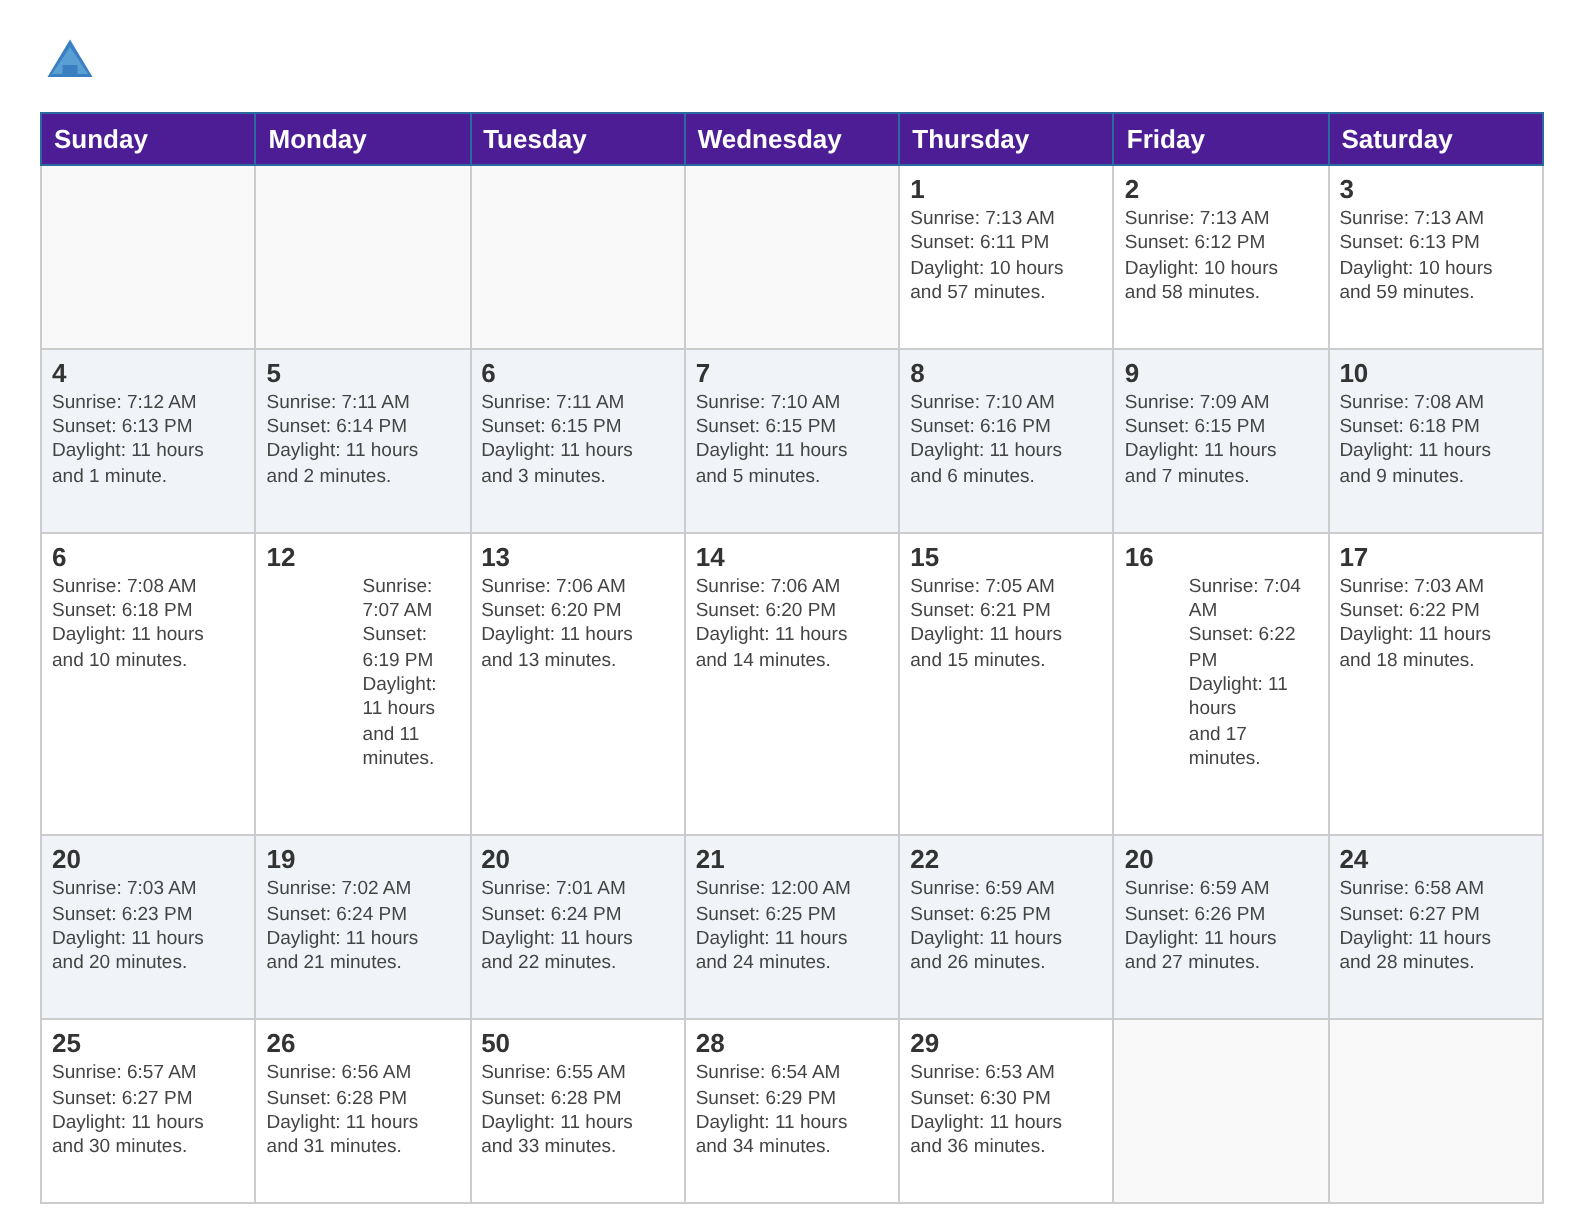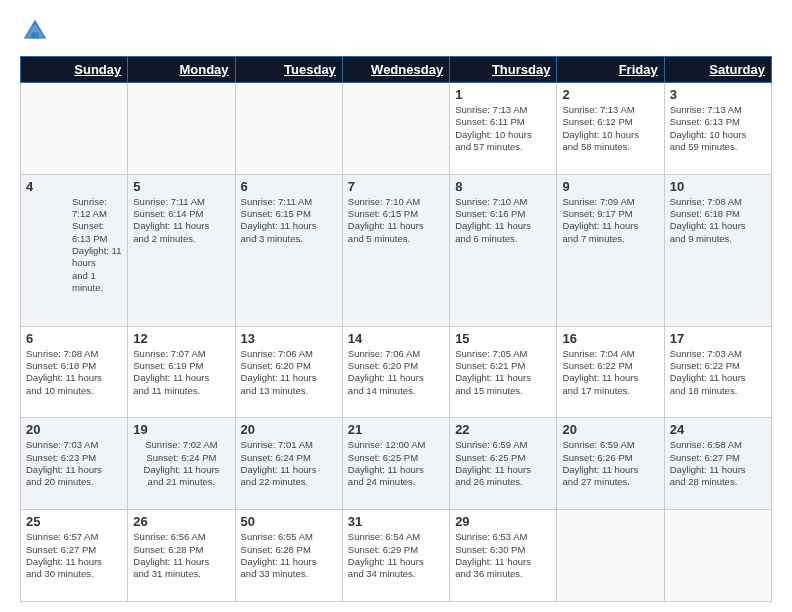--- a/index.html
+++ b/index.html
@@ -60,27 +60,26 @@
       color: #555;
     }
     .calendar {
       flex: 1;
       border: 1px solid #ccc;
       border-collapse: collapse;
       width: 100%;
       table-layout: fixed;
     }
     .calendar th {
-      background-color: #0f172a;
+      background-color: #4c1d95;
       color: white;
-      text-align: right;
+      text-align: left;
       padding: 5px 6px;
       font-size: 13px;
       border: 1px solid #2a6aa0;
-      text-decoration: underline;
     }
     .calendar td {
       border: 1px solid #ccc;
       vertical-align: top;
       padding: 4px 5px;
       font-size: 10px;
       color: #333;
       background: #fff;
     }
     .calendar td.empty {
@@ -160,21 +159,21 @@
             <span class="day-number">3</span>
             <div class="day-info" style="white-space: pre-line;">Sunrise: 7:13 AM
 Sunset: 6:13 PM
 Daylight: 10 hours
 and 59 minutes.</div>
           </td>
         </tr>
         <tr class="row-shade">
           <td>
             <span class="day-number">4</span>
-            <div class="day-info" style="white-space: pre-line; margin-left: 46px;">Sunrise: 7:12 AM
+            <div class="day-info" style="white-space: pre-line;">Sunrise: 7:12 AM
 Sunset: 6:13 PM
 Daylight: 11 hours
 and 1 minute.</div>
           </td>
           <td>
             <span class="day-number">5</span>
             <div class="day-info" style="white-space: pre-line;">Sunrise: 7:11 AM
 Sunset: 6:14 PM
 Daylight: 11 hours
 and 2 minutes.</div>
@@ -196,21 +195,21 @@
           <td>
             <span class="day-number">8</span>
             <div class="day-info" style="white-space: pre-line;">Sunrise: 7:10 AM
 Sunset: 6:16 PM
 Daylight: 11 hours
 and 6 minutes.</div>
           </td>
           <td>
             <span class="day-number">9</span>
             <div class="day-info" style="white-space: pre-line;">Sunrise: 7:09 AM
-Sunset: 9:17 PM
+Sunset: 6:15 PM
 Daylight: 11 hours
 and 7 minutes.</div>
           </td>
           <td>
             <span class="day-number">10</span>
             <div class="day-info" style="white-space: pre-line;">Sunrise: 7:08 AM
 Sunset: 6:18 PM
 Daylight: 11 hours
 and 9 minutes.</div>
           </td>
@@ -218,21 +217,21 @@
         <tr>
           <td>
             <span class="day-number">6</span>
             <div class="day-info" style="white-space: pre-line;">Sunrise: 7:08 AM
 Sunset: 6:18 PM
 Daylight: 11 hours
 and 10 minutes.</div>
           </td>
           <td>
             <span class="day-number">12</span>
-            <div class="day-info" style="white-space: pre-line;">Sunrise: 7:07 AM
+            <div class="day-info" style="white-space: pre-line; margin-left: 48px;">Sunrise: 7:07 AM
 Sunset: 6:19 PM
 Daylight: 11 hours
 and 11 minutes.</div>
           </td>
           <td>
             <span class="day-number">13</span>
             <div class="day-info" style="white-space: pre-line;">Sunrise: 7:06 AM
 Sunset: 6:20 PM
 Daylight: 11 hours
 and 13 minutes.</div>
@@ -246,21 +245,21 @@
           </td>
           <td>
             <span class="day-number">15</span>
             <div class="day-info" style="white-space: pre-line;">Sunrise: 7:05 AM
 Sunset: 6:21 PM
 Daylight: 11 hours
 and 15 minutes.</div>
           </td>
           <td>
             <span class="day-number">16</span>
-            <div class="day-info" style="white-space: pre-line;">Sunrise: 7:04 AM
+            <div class="day-info" style="white-space: pre-line; margin-left: 32px;">Sunrise: 7:04 AM
 Sunset: 6:22 PM
 Daylight: 11 hours
 and 17 minutes.</div>
           </td>
           <td>
             <span class="day-number">17</span>
             <div class="day-info" style="white-space: pre-line;">Sunrise: 7:03 AM
 Sunset: 6:22 PM
 Daylight: 11 hours
 and 18 minutes.</div>
@@ -269,21 +268,21 @@
         <tr class="row-shade">
           <td>
             <span class="day-number">20</span>
             <div class="day-info" style="white-space: pre-line;">Sunrise: 7:03 AM
 Sunset: 6:23 PM
 Daylight: 11 hours
 and 20 minutes.</div>
           </td>
           <td>
             <span class="day-number">19</span>
-            <div class="day-info" style="white-space: pre-line; text-align: center;">Sunrise: 7:02 AM
+            <div class="day-info" style="white-space: pre-line;">Sunrise: 7:02 AM
 Sunset: 6:24 PM
 Daylight: 11 hours
 and 21 minutes.</div>
           </td>
           <td>
             <span class="day-number">20</span>
             <div class="day-info" style="white-space: pre-line;">Sunrise: 7:01 AM
 Sunset: 6:24 PM
 Daylight: 11 hours
 and 22 minutes.</div>
@@ -333,21 +332,21 @@
 and 31 minutes.</div>
           </td>
           <td>
             <span class="day-number">50</span>
             <div class="day-info" style="white-space: pre-line;">Sunrise: 6:55 AM
 Sunset: 6:28 PM
 Daylight: 11 hours
 and 33 minutes.</div>
           </td>
           <td>
-            <span class="day-number">31</span>
+            <span class="day-number">28</span>
             <div class="day-info" style="white-space: pre-line;">Sunrise: 6:54 AM
 Sunset: 6:29 PM
 Daylight: 11 hours
 and 34 minutes.</div>
           </td>
           <td>
             <span class="day-number">29</span>
             <div class="day-info" style="white-space: pre-line;">Sunrise: 6:53 AM
 Sunset: 6:30 PM
 Daylight: 11 hours

